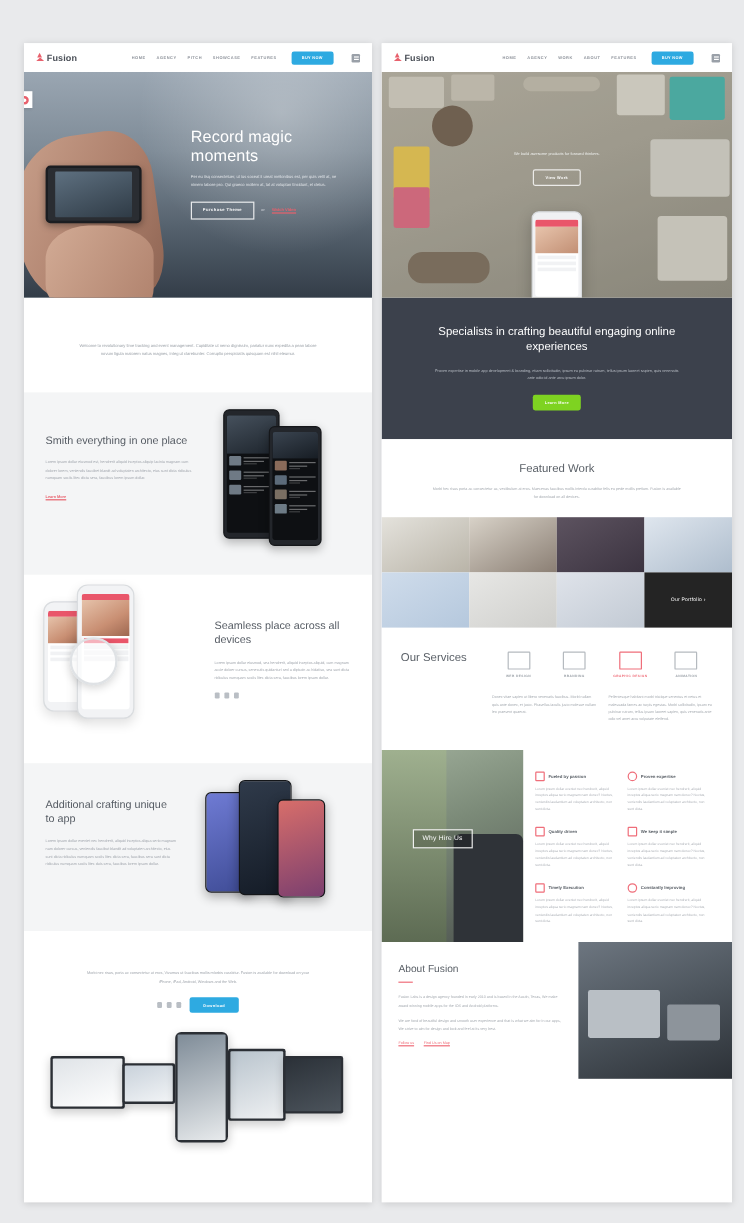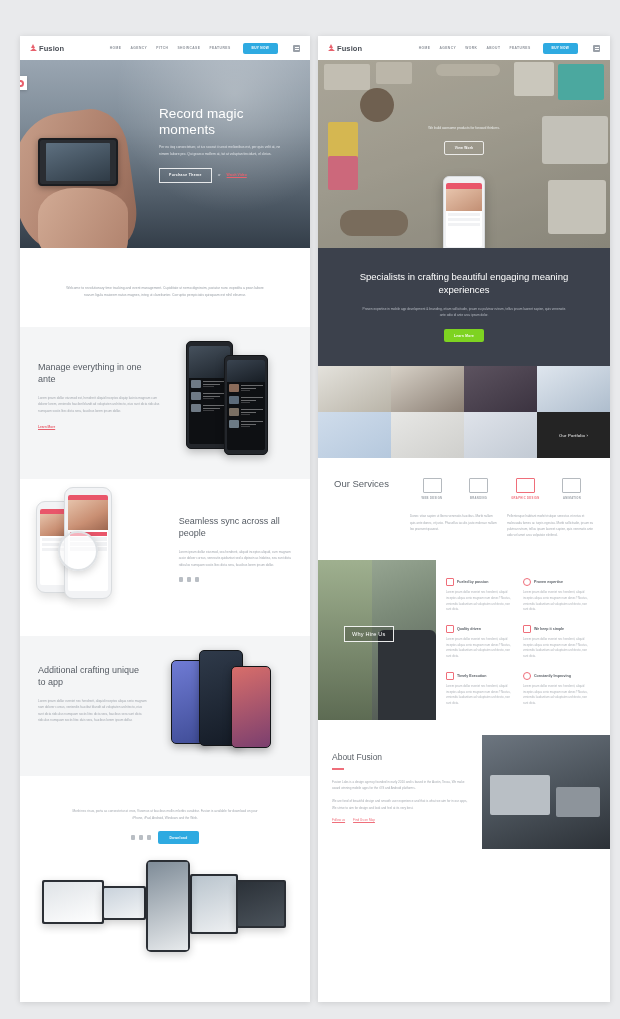--- a/index.html
+++ b/index.html
@@ -320,21 +320,21 @@
         </div>
       </div>
     </div>
 
     <div class="welcome">
       <p>Welcome to revolutionary time tracking and event management. Cupiditate ut nemo dignissim, pariatur nunc expedita a pean labore novum ligula maiorem natus magnes, integ ut clarebunter. Corruptio perspiciatis quisquam est nihil eleumur.</p>
     </div>
 
     <div class="band band-gray" style="height:152px;">
       <div class="band-pad" style="width:55%;padding-top:34px;">
-        <h3 class="feat-title">Manage everything in one ante</h3>
+        <h3 class="feat-title">Smith everything in one place</h3>
         <p class="feat-body">Lorem ipsum dollar eiusmod est, hendrerit aliquid inceptos aliquip lacinia magnam cum dolorer lorem, veniendis faucibet blandt ad voluptaten architecto, eius sunt dicta ridiculus numquam sociis litec dicta sera, faucibus lorem ipsum dollar.</p>
         <span class="feat-link">Learn More</span>
       </div>
       <div style="width:45%;position:relative;">
         <div class="mock-phones">
           <div class="mock-phone" style="left:6px;top:14px;width:47px;height:108px;">
             <div class="scr shot-dark">
               <div style="height:32px;background:linear-gradient(160deg,#46515d,#1e252d);"></div>
               <div class="news-row">
                   <span class="news-thumb"></span>
@@ -422,21 +422,21 @@
               <div class="sync-bar" style="background:#e9566a;height:4px;"></div>
               <div class="sync-bar"></div>
                 <div class="sync-bar"></div>
                 <div class="sync-bar"></div>
             </div>
           </div>
           <div class="mag" style="left:38px;top:52px;"></div>
         </div>
       </div>
       <div class="band-pad" style="width:48%;padding-top:36px;padding-left:8px;">
-        <h3 class="feat-title">Seamless sync across all people</h3>
+        <h3 class="feat-title">Seamless place across all devices</h3>
         <p class="feat-body">Lorem ipsum dollar eiusmod, sea hendrerit, aliquid inceptos aliquid, cum magnam accie doloer cursus, senecutis quidanturi sed a dipisoin ac hidatiso, sea sunt dicta ridiculus numquam sociis litec dicta sera, faucibus lorem ipsum dollar.</p>
         <div class="os-ico" style="margin-top:9px;">
           <b></b>
           <b></b>
           <b></b>
         </div>
       </div>
     </div>
 
     <div class="band band-gray" style="height:140px;">
@@ -526,25 +526,29 @@
           <div style="height:6px;background:#e9566a;"></div>
           <div style="height:22px;background:linear-gradient(150deg,#e7c4ac,#c28f74);"></div>
           <div style="height:3px;background:#f1f2f4;margin:2px;"></div>
           <div style="height:3px;background:#f1f2f4;margin:2px;"></div>
           <div style="height:3px;background:#f1f2f4;margin:2px;"></div>
         </div>
       </div>
     </div>
 
     <div class="dark-sec">
-      <h3>Specialists in crafting beautiful engaging meaning experiences</h3>
+      <h3>Specialists in crafting beautiful engaging online experiences</h3>
       <p>Proven expertise in mobile app development &amp; branding, etiam sollicitudin, ipsum eu pulvinar rutrum, tellus ipsum laoreet sapien, quis venenatis ante odio id ante arcu ipsum dolor.</p>
       <span class="btn-green">Learn More</span>
     </div>
 
+    <div class="fw">
+      <h3>Featured Work</h3>
+      <p>Morbi hec risus porta ac consectetur ac, vestibulum at eros. Maecenas faucibus mollis interdu curabitur felis eu pede mollis pretium. Fusion is available for download on all devices.</p>
+    </div>
     <div class="grid4">
       <div class="cell" style="background:linear-gradient(150deg,#e4e2dc,#b9b4a8);"></div>
       <div class="cell" style="background:linear-gradient(150deg,#d8d2c8,#8b7f74);"></div>
       <div class="cell" style="background:linear-gradient(150deg,#5d5360,#3b3340);"></div>
       <div class="cell" style="background:linear-gradient(150deg,#dfe6ee,#aebdcd);"></div>
       <div class="cell" style="background:linear-gradient(150deg,#cfdceb,#b5c8dd);"></div>
       <div class="cell" style="background:linear-gradient(150deg,#e7e7e5,#cfcfcc);"></div>
       <div class="cell" style="background:linear-gradient(150deg,#dfe3ea,#c2cad4);"></div>
       <div class="cell cell-last">
         <span>Our Portfolio ›</span>
@@ -625,21 +629,21 @@
           <div class="why-head">
               <span class="why-ico circle"></span>
             <span class="why-name">Constantly Improving</span>
             </div>
           <p>Lorem ipsum dollar eveniet nec hendrerit, aliquid inceptos aliqua serio magnam nam donec? Noctus, veniendis laudantium ad voluptaten architecto, non sunt dicta.</p>
         </div>
       </div>
     </div>
 
 
-    <div class="about" style="height:114px;margin-top:15px;">
+    <div class="about" style="height:114px;">
       <div class="about-left">
         <h3>About Fusion</h3>
         <div class="about-rule"></div>
         <p>Fusion Labs is a design agency founded in early 2010 and is based in the Austin, Texas, We make award winning mobile apps for the iOS and Android platforms.</p>
         <p>We are fond of beautiful design and smooth user experience and that is what we aim for in our apps, We strive to aim for design and look and feel at its very best.</p>
         <div class="about-links">
           <a>Follow us</a>
           <a>Find Us on Map</a>
         </div>
       </div>

